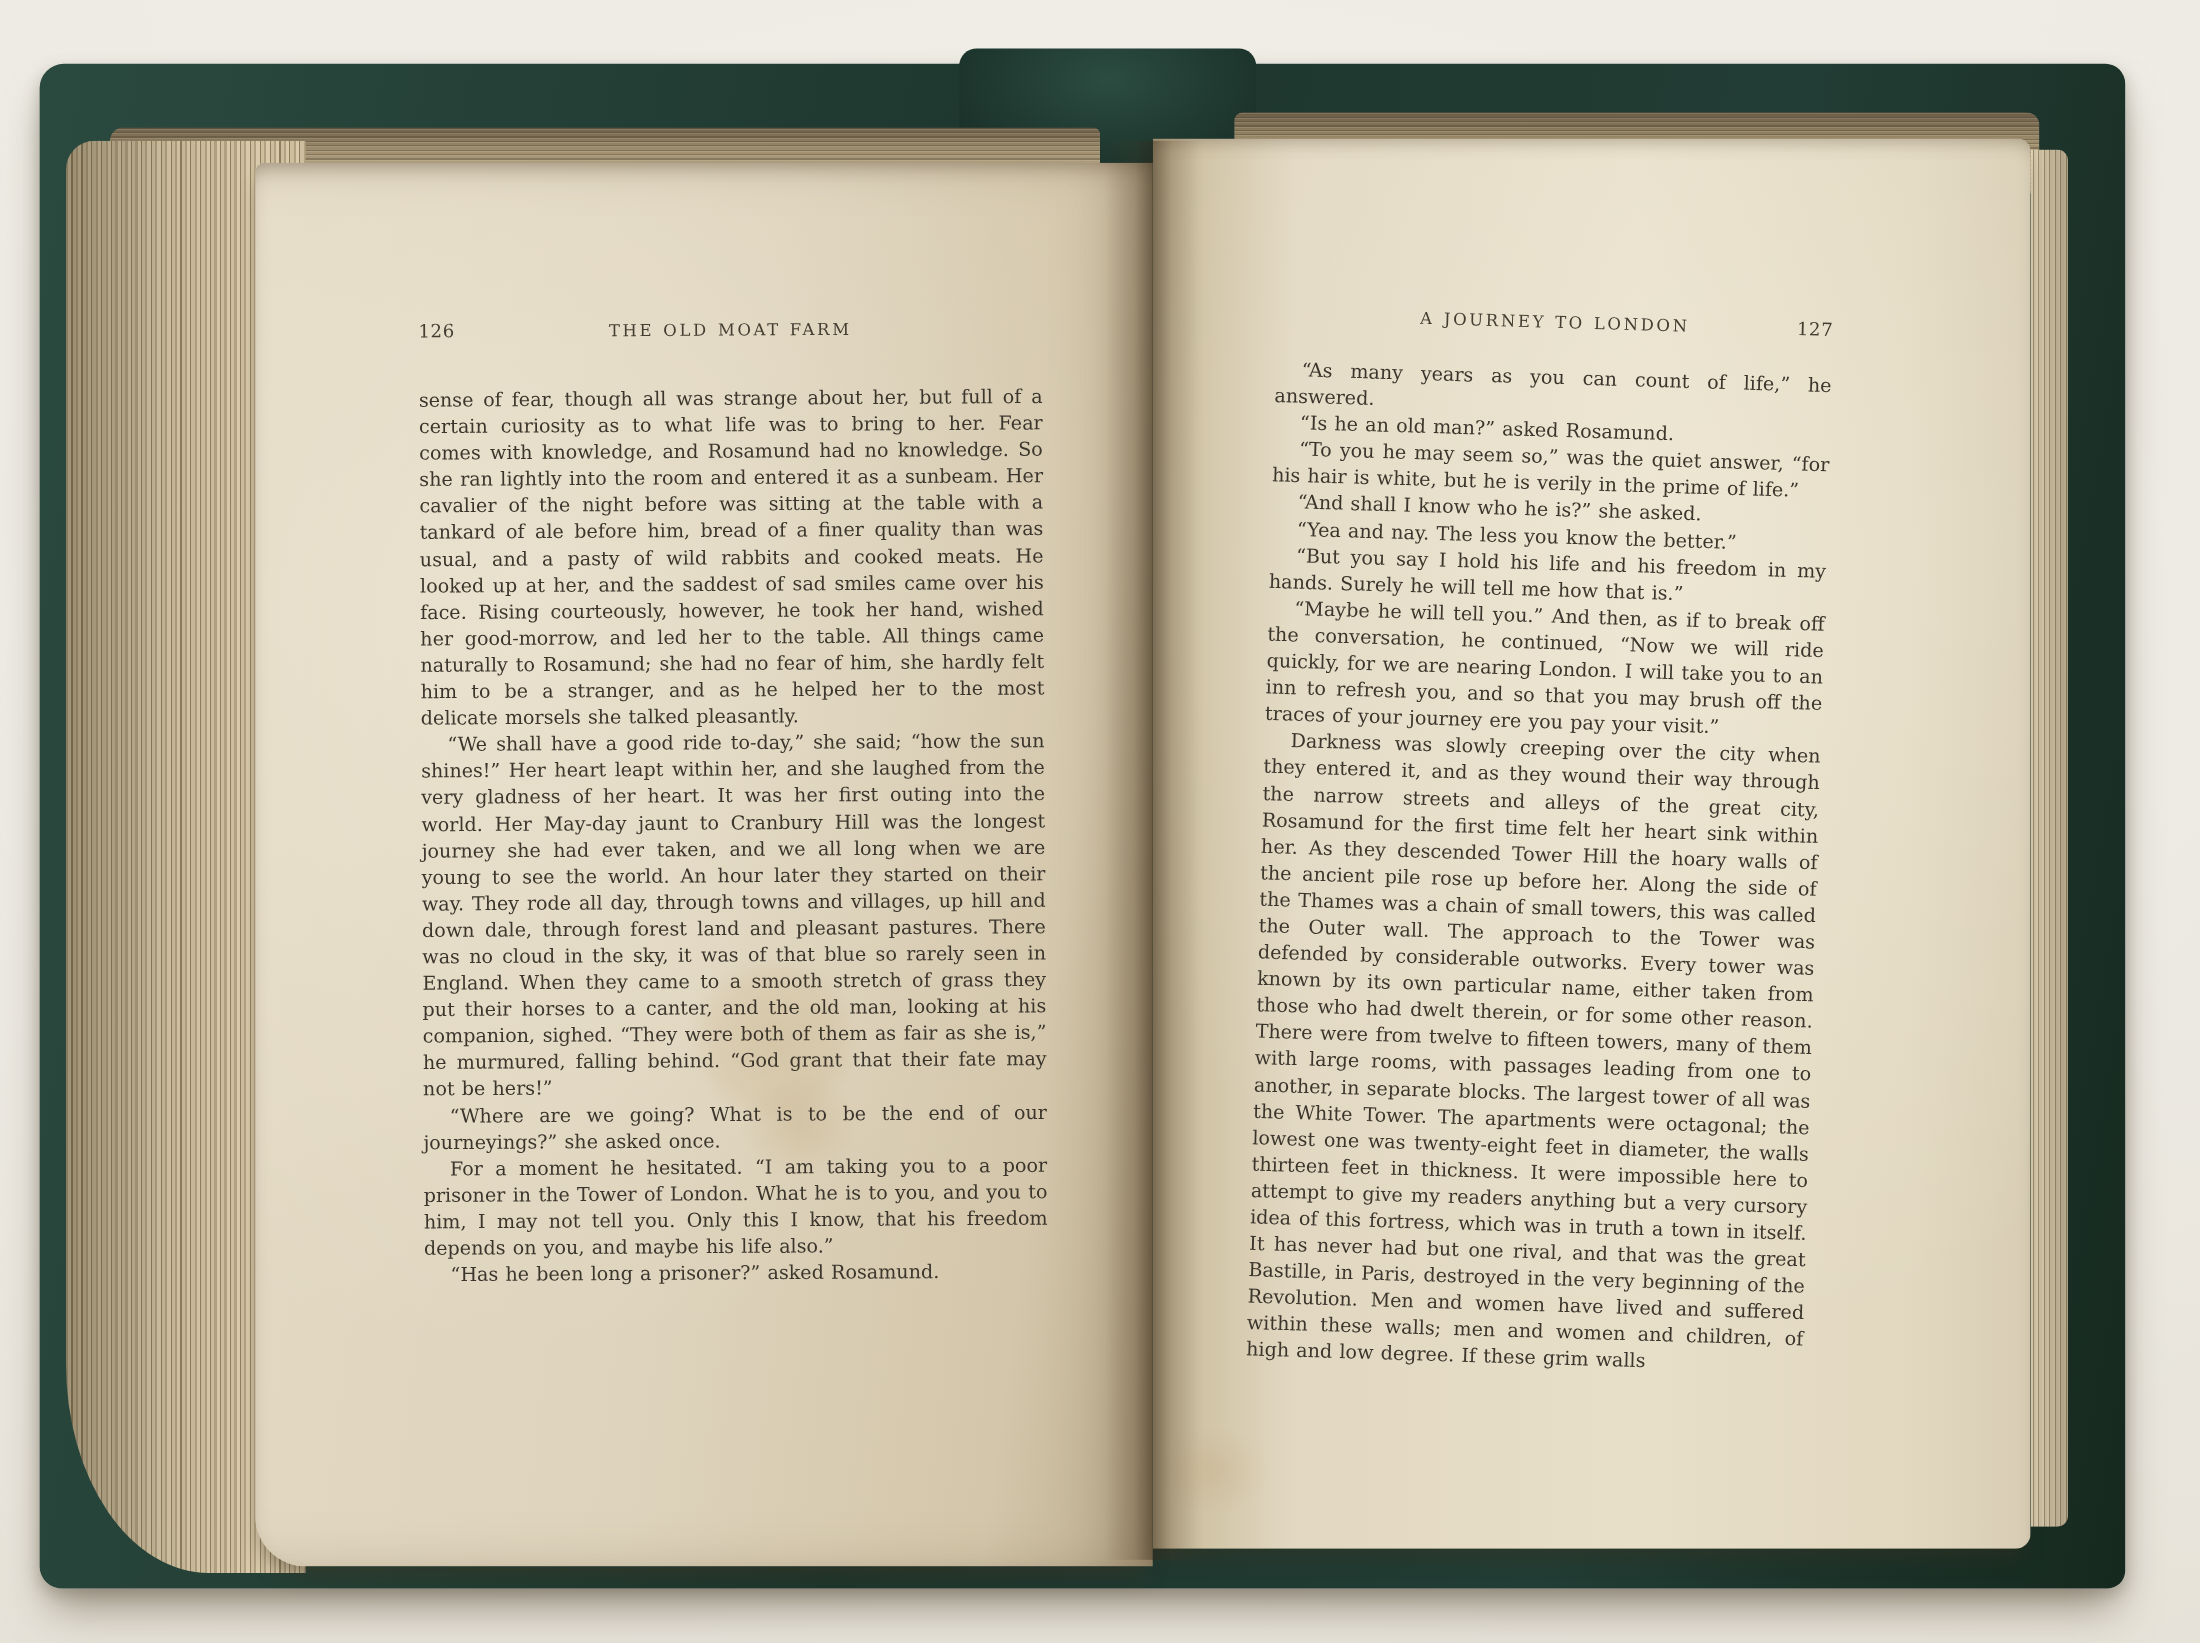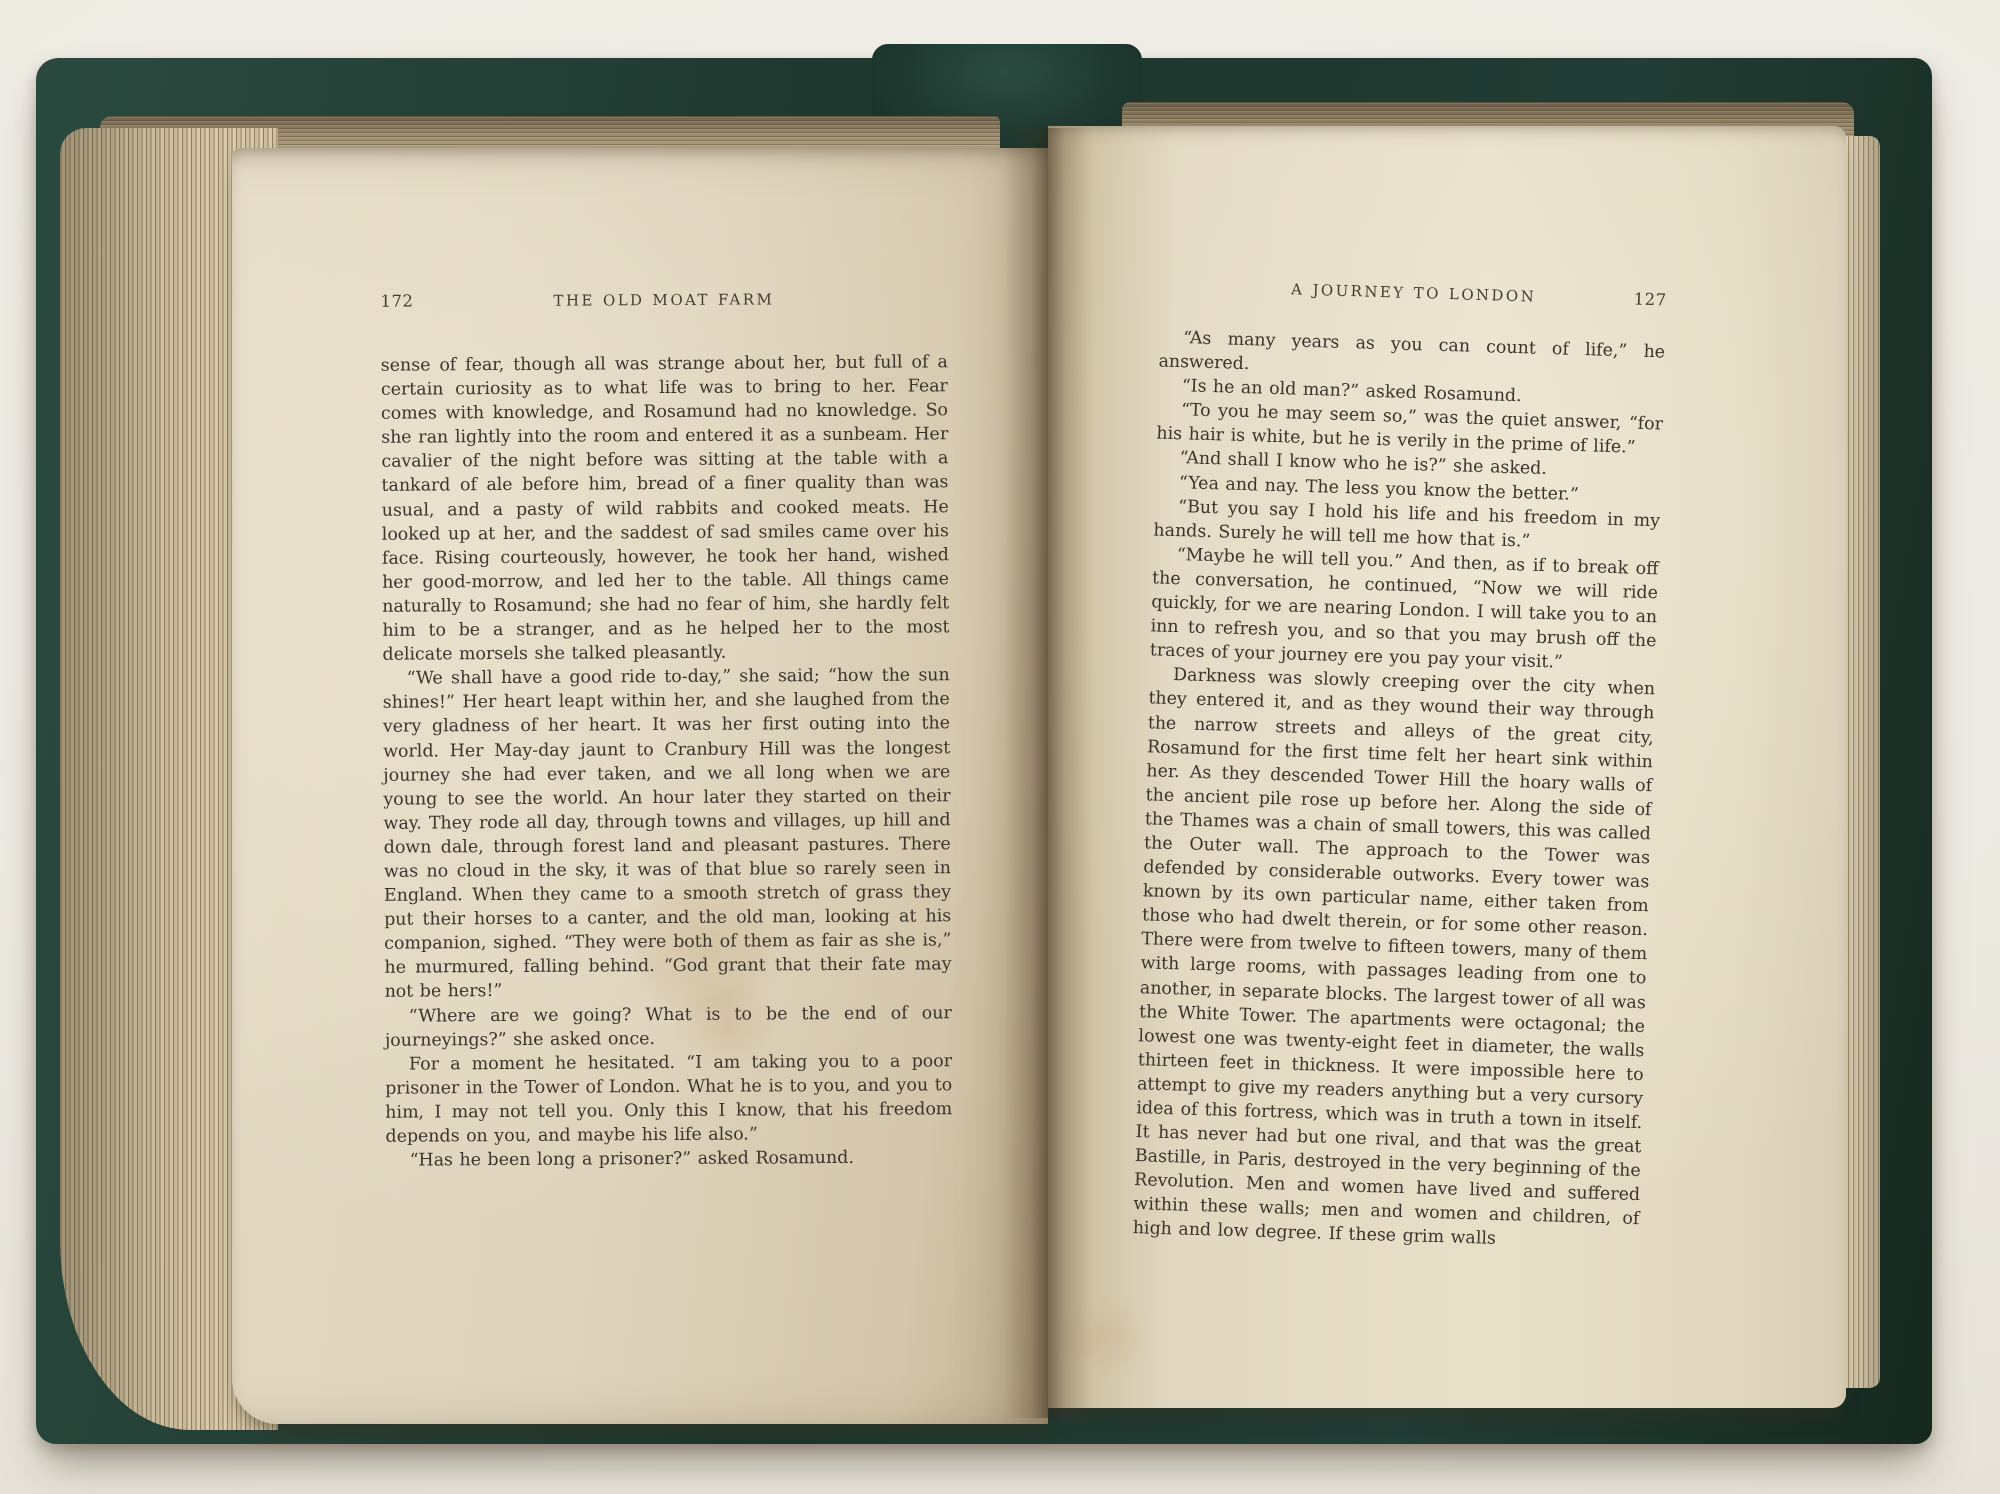--- a/index.html
+++ b/index.html
@@ -100,21 +100,21 @@
   <div class="page-left"></div>
   <div class="page-right"></div>
   <div class="gutter"></div>
 
   <div class="stain stain-a"></div>
   <div class="stain stain-b"></div>
   <div class="stain stain-c"></div>
 
   <div class="pagetext text-left">
     <div class="runhead">
-      <span class="num num-left">172</span>
+      <span class="num num-left">126</span>
       <span class="title">THE OLD MOAT FARM</span>
       <span></span>
     </div>
     <div>
         <p class="para noindent">sense of fear, though all was strange about her, but full of a certain curiosity as to what life was to bring to her.  Fear comes with knowledge, and Rosamund had no knowledge.  So she ran lightly into the room and entered it as a sunbeam.  Her cavalier of the night before was sitting at the table with a tankard of ale before him, bread of a finer quality than was usual, and a pasty of wild rabbits and cooked meats.  He looked up at her, and the saddest of sad smiles came over his face.  Rising courteously, however, he took her hand, wished her good-morrow, and led her to the table.  All things came naturally to Rosamund; she had no fear of him, she hardly felt him to be a stranger, and as he helped her to the most delicate morsels she talked pleasantly.</p>
         <p class="para">“We shall have a good ride to-day,” she said; “how the sun shines!”  Her heart leapt within her, and she laughed from the very gladness of her heart.  It was her first outing into the world.  Her May-day jaunt to Cranbury Hill was the longest journey she had ever taken, and we all long when we are young to see the world.  An hour later they started on their way.  They rode all day, through towns and villages, up hill and down dale, through forest land and pleasant pastures.  There was no cloud in the sky, it was of that blue so rarely seen in England.  When they came to a smooth stretch of grass they put their horses to a canter, and the old man, looking at his companion, sighed.  “They were both of them as fair as she is,” he murmured, falling behind.  “God grant that their fate may not be hers!”</p>
         <p class="para">“Where are we going?  What is to be the end of our journeyings?” she asked once.</p>
         <p class="para">For a moment he hesitated.  “I am taking you to a poor prisoner in the Tower of London.  What he is to you, and you to him, I may not tell you.  Only this I know, that his freedom depends on you, and maybe his life also.”</p>
         <p class="para">“Has he been long a prisoner?” asked Rosamund.</p>
       </div>

